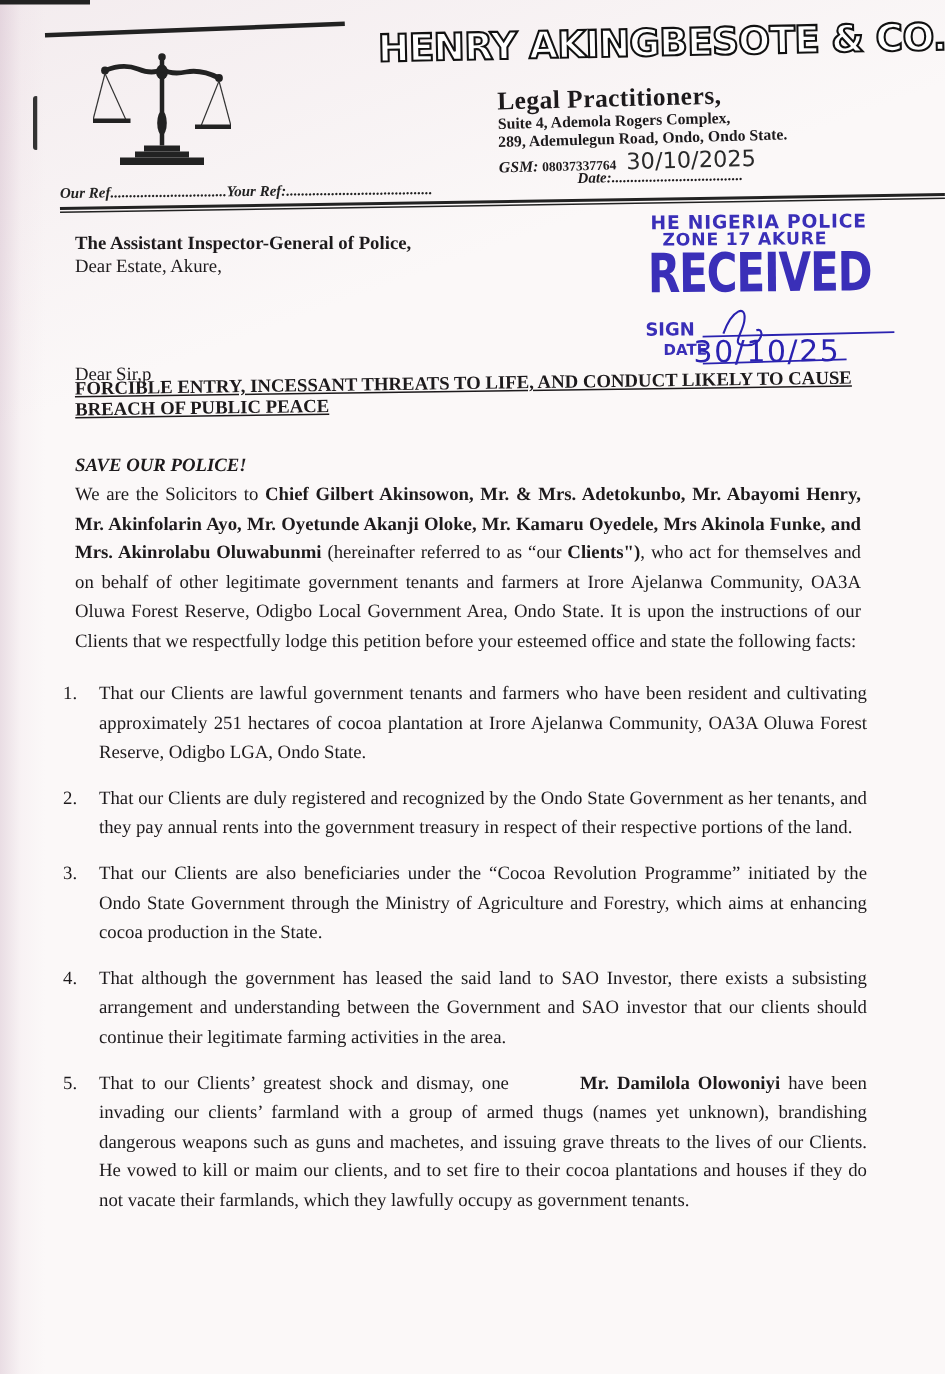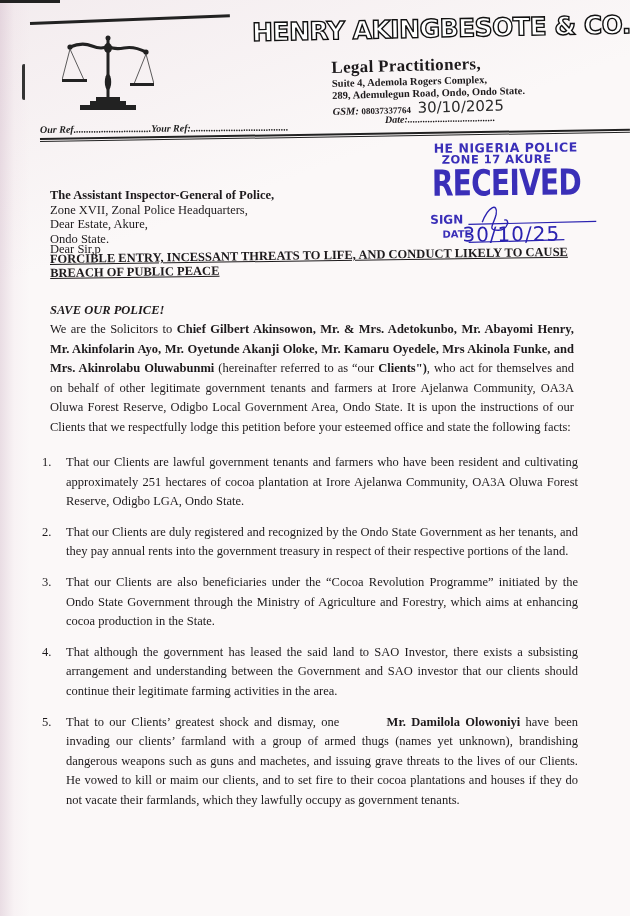--- a/index.html
+++ b/index.html
@@ -82,21 +82,21 @@
     .stamp .date-hand {
       position: absolute; left: 40px; top: 82px; font-size: 20px; font-weight: normal;
       font-family: "DejaVu Sans", sans-serif; color: #2a22b0; letter-spacing: 1px;
     }
     .stamp .sig {
       position: absolute; left: 46px; top: 60px; width: 130px; height: 44px;
     }
 
     
     .addressee {
-      position: absolute; left: 50px; top: 155px; font-size: 12.5px; line-height: 14.5px; margin-top: 33px;
+      position: absolute; left: 50px; top: 155px; font-size: 12.5px; line-height: 14.5px;
     }
     .addressee .first { font-weight: bold; }
 
     .salutation { position: absolute; left: 50px; top: 242px; font-size: 12.5px; }
     .subject {
       position: absolute; left: 50px; top: 250px; width: 530px;
       font-size: 12.5px; font-weight: bold; text-decoration: underline; line-height: 14px;
       transform: rotate(-0.8deg); transform-origin: left center;
     }
     .sos { position: absolute; left: 50px; top: 303px; font-size: 12.5px; font-weight: bold; font-style: italic; }
@@ -174,23 +174,21 @@
   <svg class="sig" viewBox="0 0 130 44">
     <path d="M14 22 C 20 6, 30 2, 28 14 C 26 24, 18 30, 30 30 C 40 30, 42 18, 36 20" stroke="#2a22b0" stroke-width="1.4" fill="none"></path>
     <line x1="0" y1="24" x2="128" y2="22" stroke="#2a22b0" stroke-width="1.2"></line>
     <line x1="0" y1="42" x2="96" y2="40" stroke="#2a22b0" stroke-width="1.2"></line>
   </svg>
   <div class="date-hand">30/10/25</div>
 </div>
 
 <div class="addressee">
   <div class="first">The Assistant Inspector-General of Police,</div>
-  <div>Zone XVII, Zonal Police Headquarters,</div>
   <div>Dear Estate, Akure,</div>
-  <div>Ondo State.</div>
 </div>
 
 <div class="salutation">Dear Sir,p</div>
 
 <div class="subject" style="top:252px">FORCIBLE ENTRY, INCESSANT THREATS TO LIFE, AND CONDUCT LIKELY TO CAUSE BREACH OF PUBLIC PEACE</div>
 
 <div class="sos">SAVE OUR POLICE!</div>
 
 <div class="body-text intro"><span>We are the Solicitors to </span><b>Chief Gilbert Akinsowon, Mr. &amp; Mrs. Adetokunbo, Mr. Abayomi Henry, Mr. Akinfolarin Ayo, Mr. Oyetunde Akanji Oloke, Mr. Kamaru Oyedele, Mrs Akinola Funke, and Mrs. Akinrolabu Oluwabunmi</b><span> (hereinafter referred to as “our </span><b>Clients")</b><span>, who act for themselves and on behalf of other legitimate government tenants and farmers at Irore Ajelanwa Community, OA3A Oluwa Forest Reserve, Odigbo Local Government Area, Ondo State. It is upon the instructions of our Clients that we respectfully lodge this petition before your esteemed office and state the following facts:</span></div>
 

